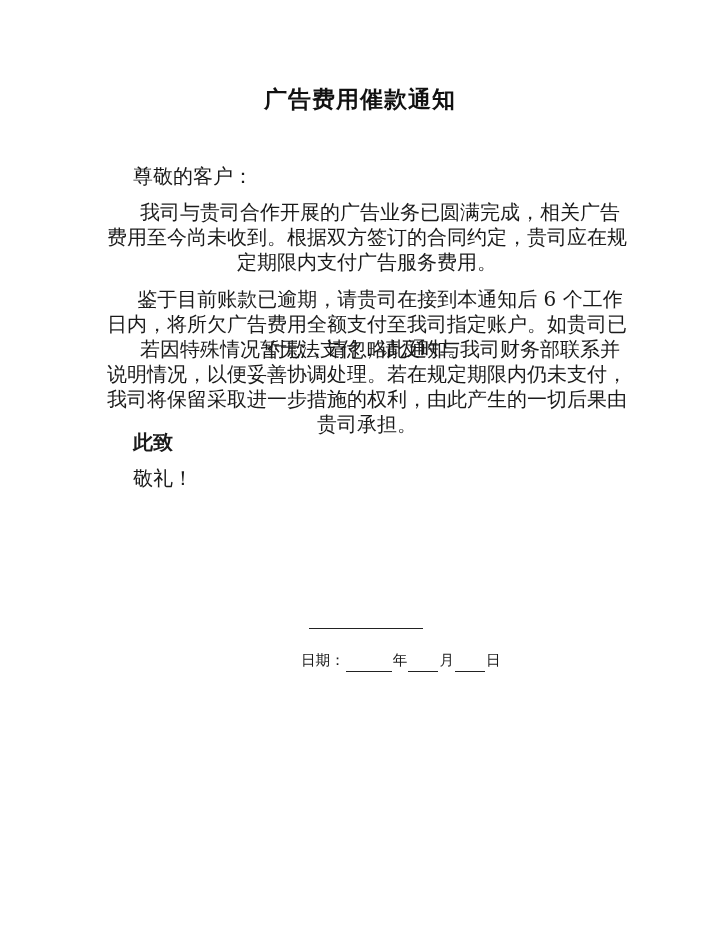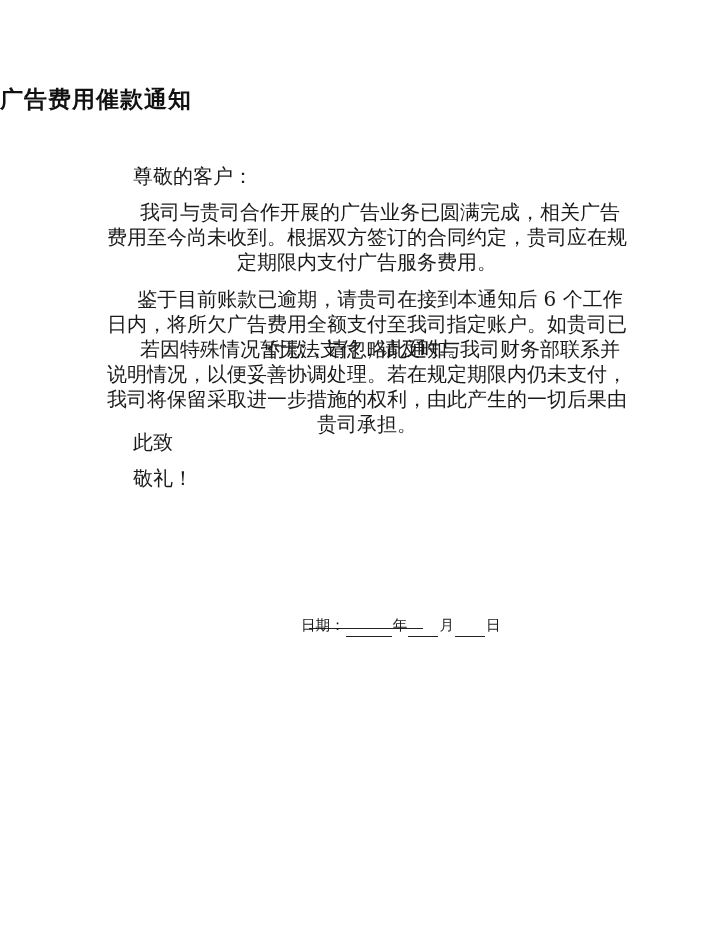--- a/index.html
+++ b/index.html
@@ -13,21 +13,21 @@
       position: relative;
       font-family: "DejaVu Serif", "Liberation Serif", serif;
       color: #1a1a1a;
       overflow: hidden;
     }
     .title {
       position: absolute;
       top: 84px;
       left: 0;
       width: 720px;
-      text-align: left;
+      text-align: center;
       font-family: "DejaVu Sans", "Liberation Sans", sans-serif;
       font-size: 23px;
       font-weight: bold;
       letter-spacing: 1px;
       color: #111;
     }
     .body-text {
       position: absolute;
       left: 107px;
       width: 520px;
@@ -38,32 +38,32 @@
       top: 164px;
       left: 133px;
     }
     .para {
       text-indent: 26px;
       text-align: center;
     }
     .p1 { top: 200px; }
     .p2 { top: 287px; }
     .p3 { top: 337px; }
-    .closing1 { top: 430px; left: 133px; }
+    .closing1 { top: 430px; left: 133px; font-weight: bold; }
     .closing2 { top: 466px; left: 133px; }
     .sig {
       position: absolute;
       left: 301px;
       font-size: 14.6px;
       line-height: 25px;
       display: flex;
       align-items: flex-end;
     }
     .sig-company { top: 610px; }
-    .sig-date { top: 612px; }
+    .sig-date { top: 647px; }
     .blank {
       display: inline-block;
       border-bottom: 1.5px solid #222;
       height: 18px;
       margin: 0 1px;
     }
     .blank-company { width: 114px; margin-left: 8px; }
     .blank-year { width: 46px; }
     .blank-month { width: 30px; }
     .blank-day { width: 30px; }

